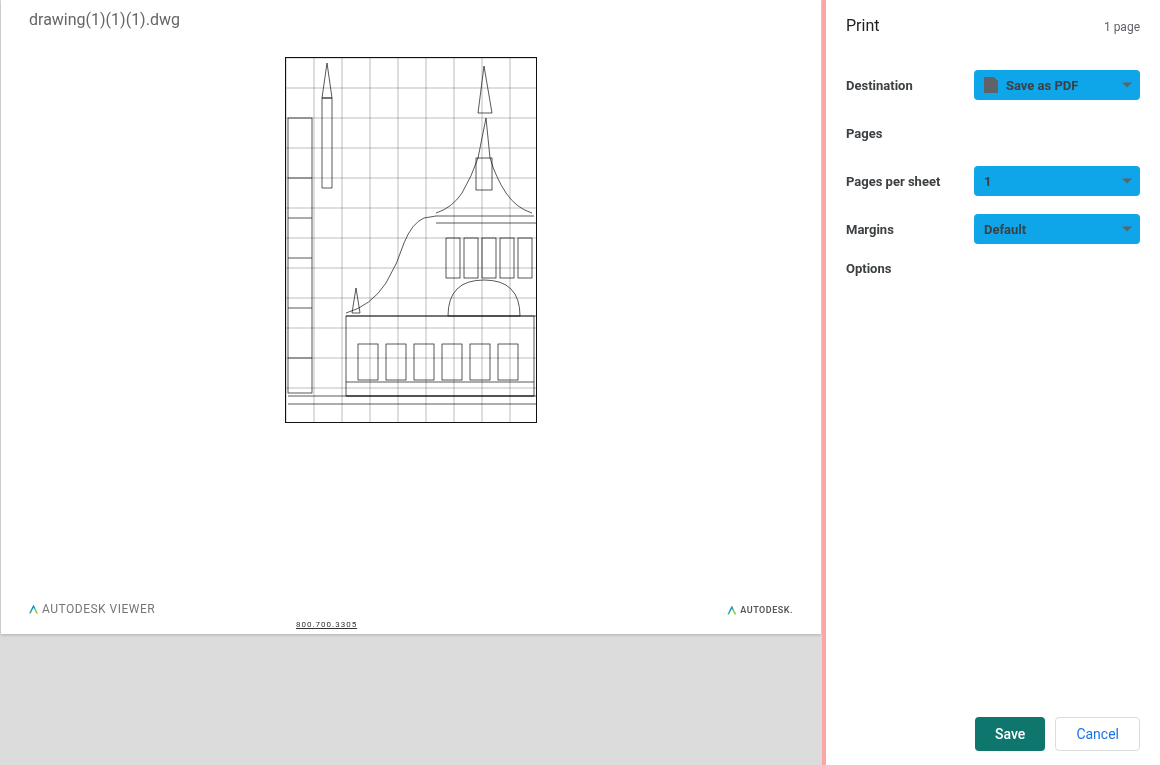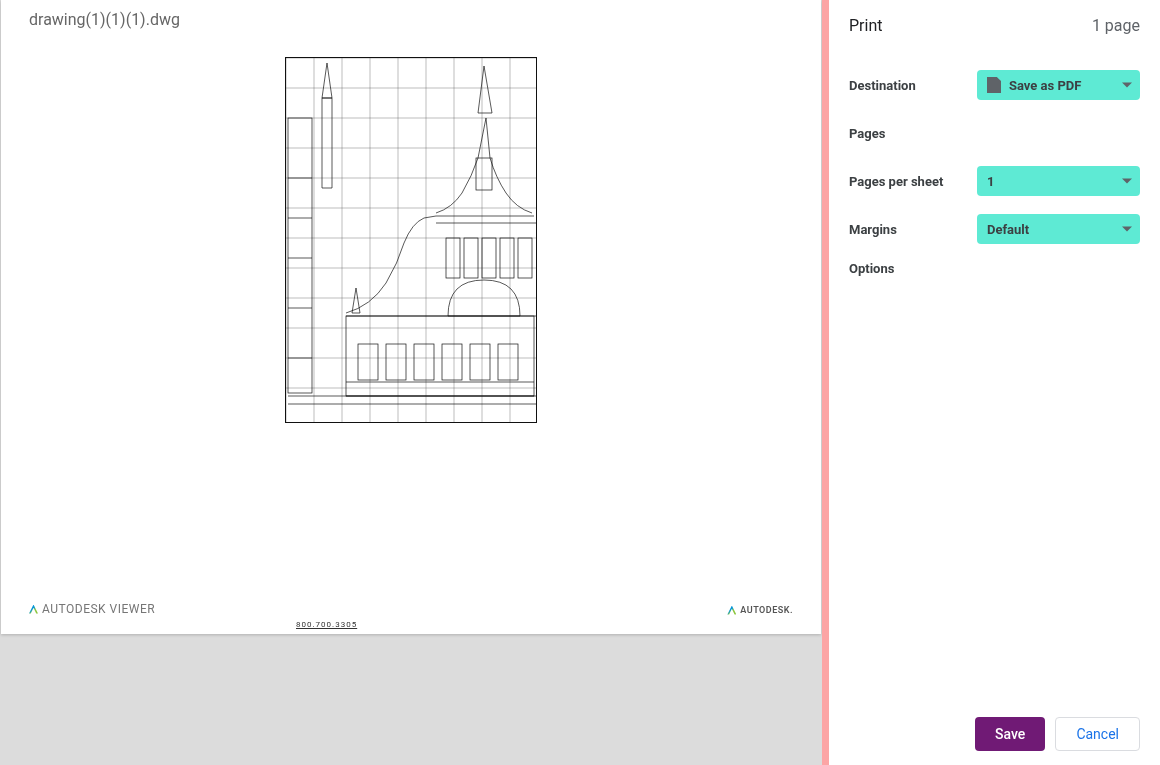--- a/index.html
+++ b/index.html
@@ -85,57 +85,57 @@
   }
   .adsk-logo {
     width: 9px; height: 9px;
     background: linear-gradient(135deg,#0696d7 40%,#8cc63f 60%);
     clip-path: polygon(0 100%, 50% 0, 100% 100%, 80% 100%, 50% 35%, 20% 100%);
   }
   
   .panel {
     flex: 1;
     height: 765px;
-    border-left: 7px solid #fca5a5;
+    border-left: 4px solid #fca5a5;
     display: flex;
     flex-direction: column;
     padding: 16px 20px;
     position: relative;
     background: #fff;
   }
   .panel-header {
     display: flex;
     justify-content: space-between;
     align-items: baseline;
     margin-bottom: 34px;
   }
   .panel-title {
     font-size: 16px;
     color: #202124;
   }
   .page-count {
-    font-size: 16px;
+    font-size: 12px;
     color: #5f6368;
   }
   .row {
     display: flex;
     align-items: center;
     min-height: 32px;
     margin-bottom: 16px;
     font-weight: bold;
   }
   .row-label {
     width: 128px;
     font-size: 13px;
     color: #3c4043;
   }
   .select {
     flex: 1;
     height: 30px;
-    background: #5eead4;
+    background: #0ea5e9;
     border-radius: 4px;
     display: flex;
     align-items: center;
     padding: 0 10px;
     font-size: 13px;
     color: #3c4043;
     cursor: pointer;
     position: relative;
   }
   .select .chev {
@@ -187,21 +187,21 @@
     padding: 0 20px;
     border-radius: 4px;
     font-size: 14px;
     display: flex;
     align-items: center;
     justify-content: center;
     cursor: pointer;
     user-select: none;
   }
   .btn-primary {
-    background: #701a75;
+    background: #0f766e;
     color: #fff;
     font-weight: 500;
   }
   .btn-secondary {
     background: #fff;
     border: 1px solid #dadce0;
     color: #1a73e8;
   }
 </style>
 </head>

